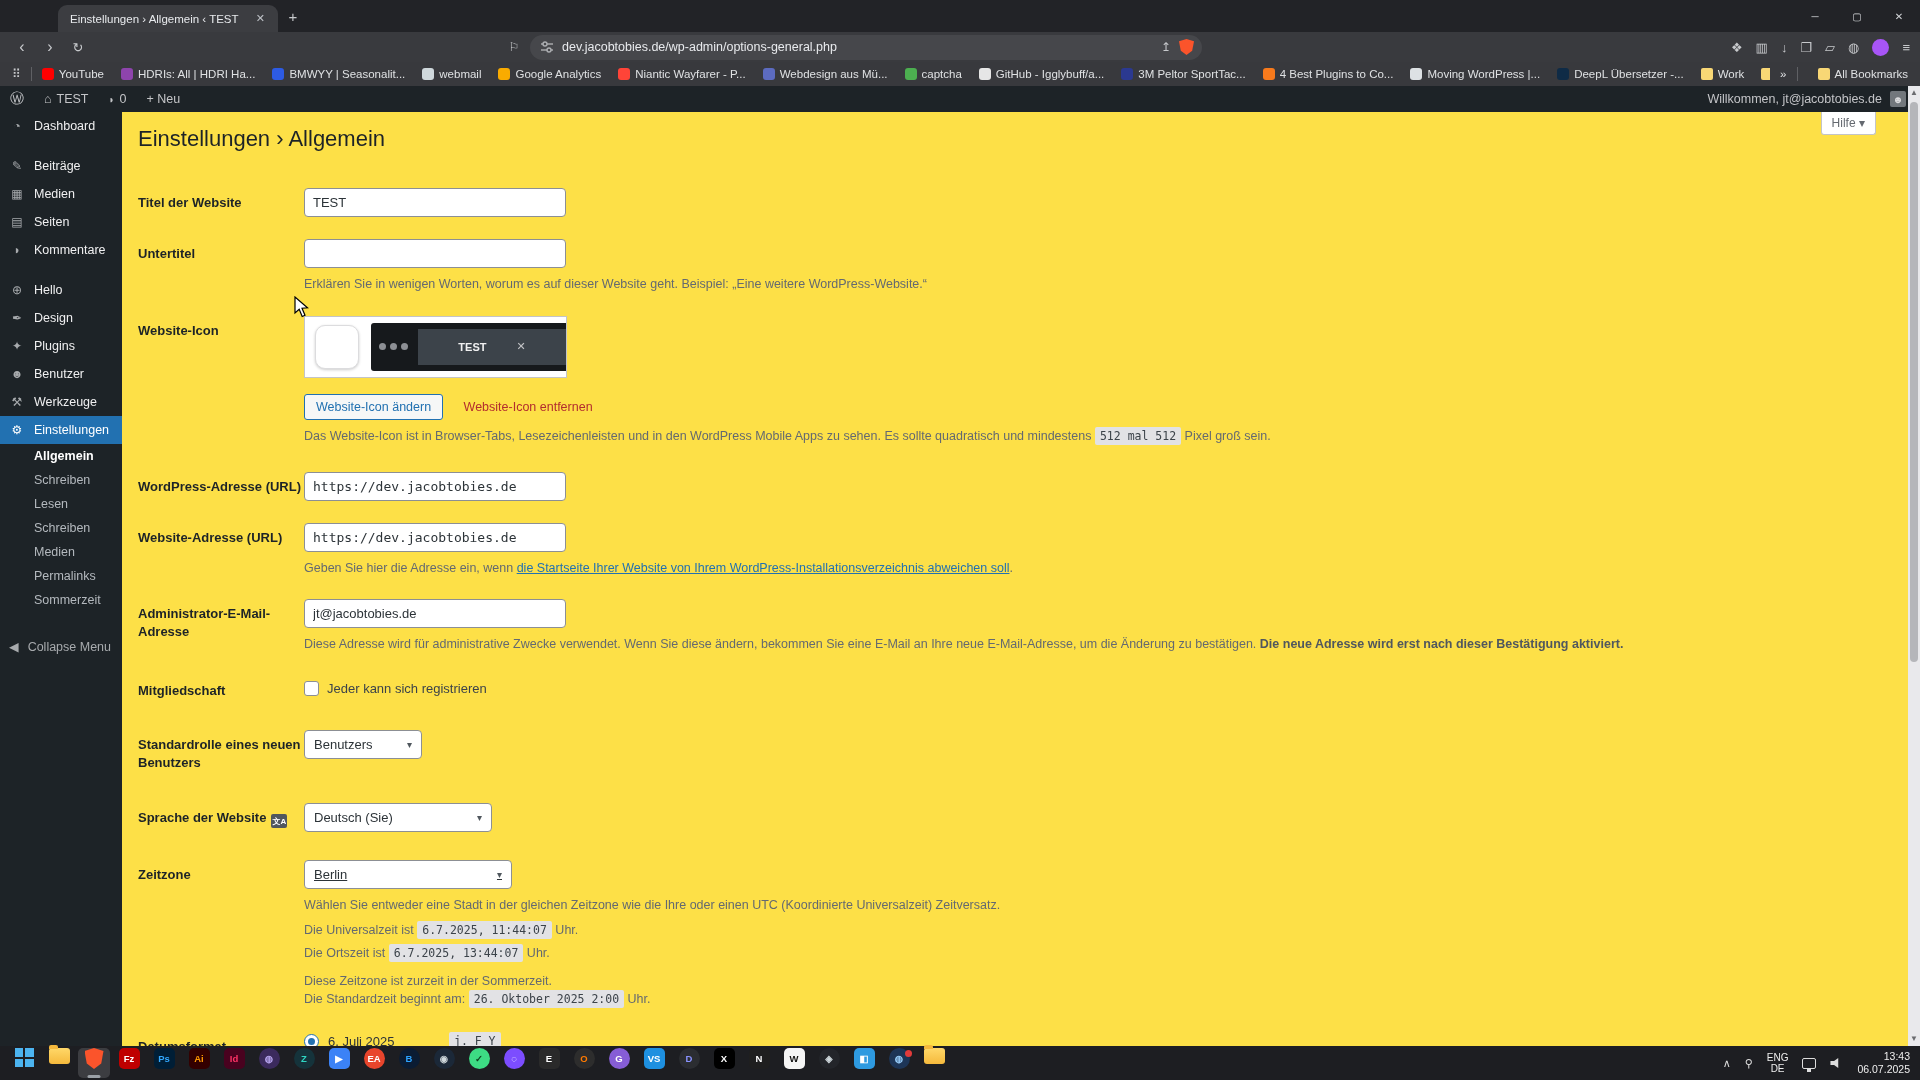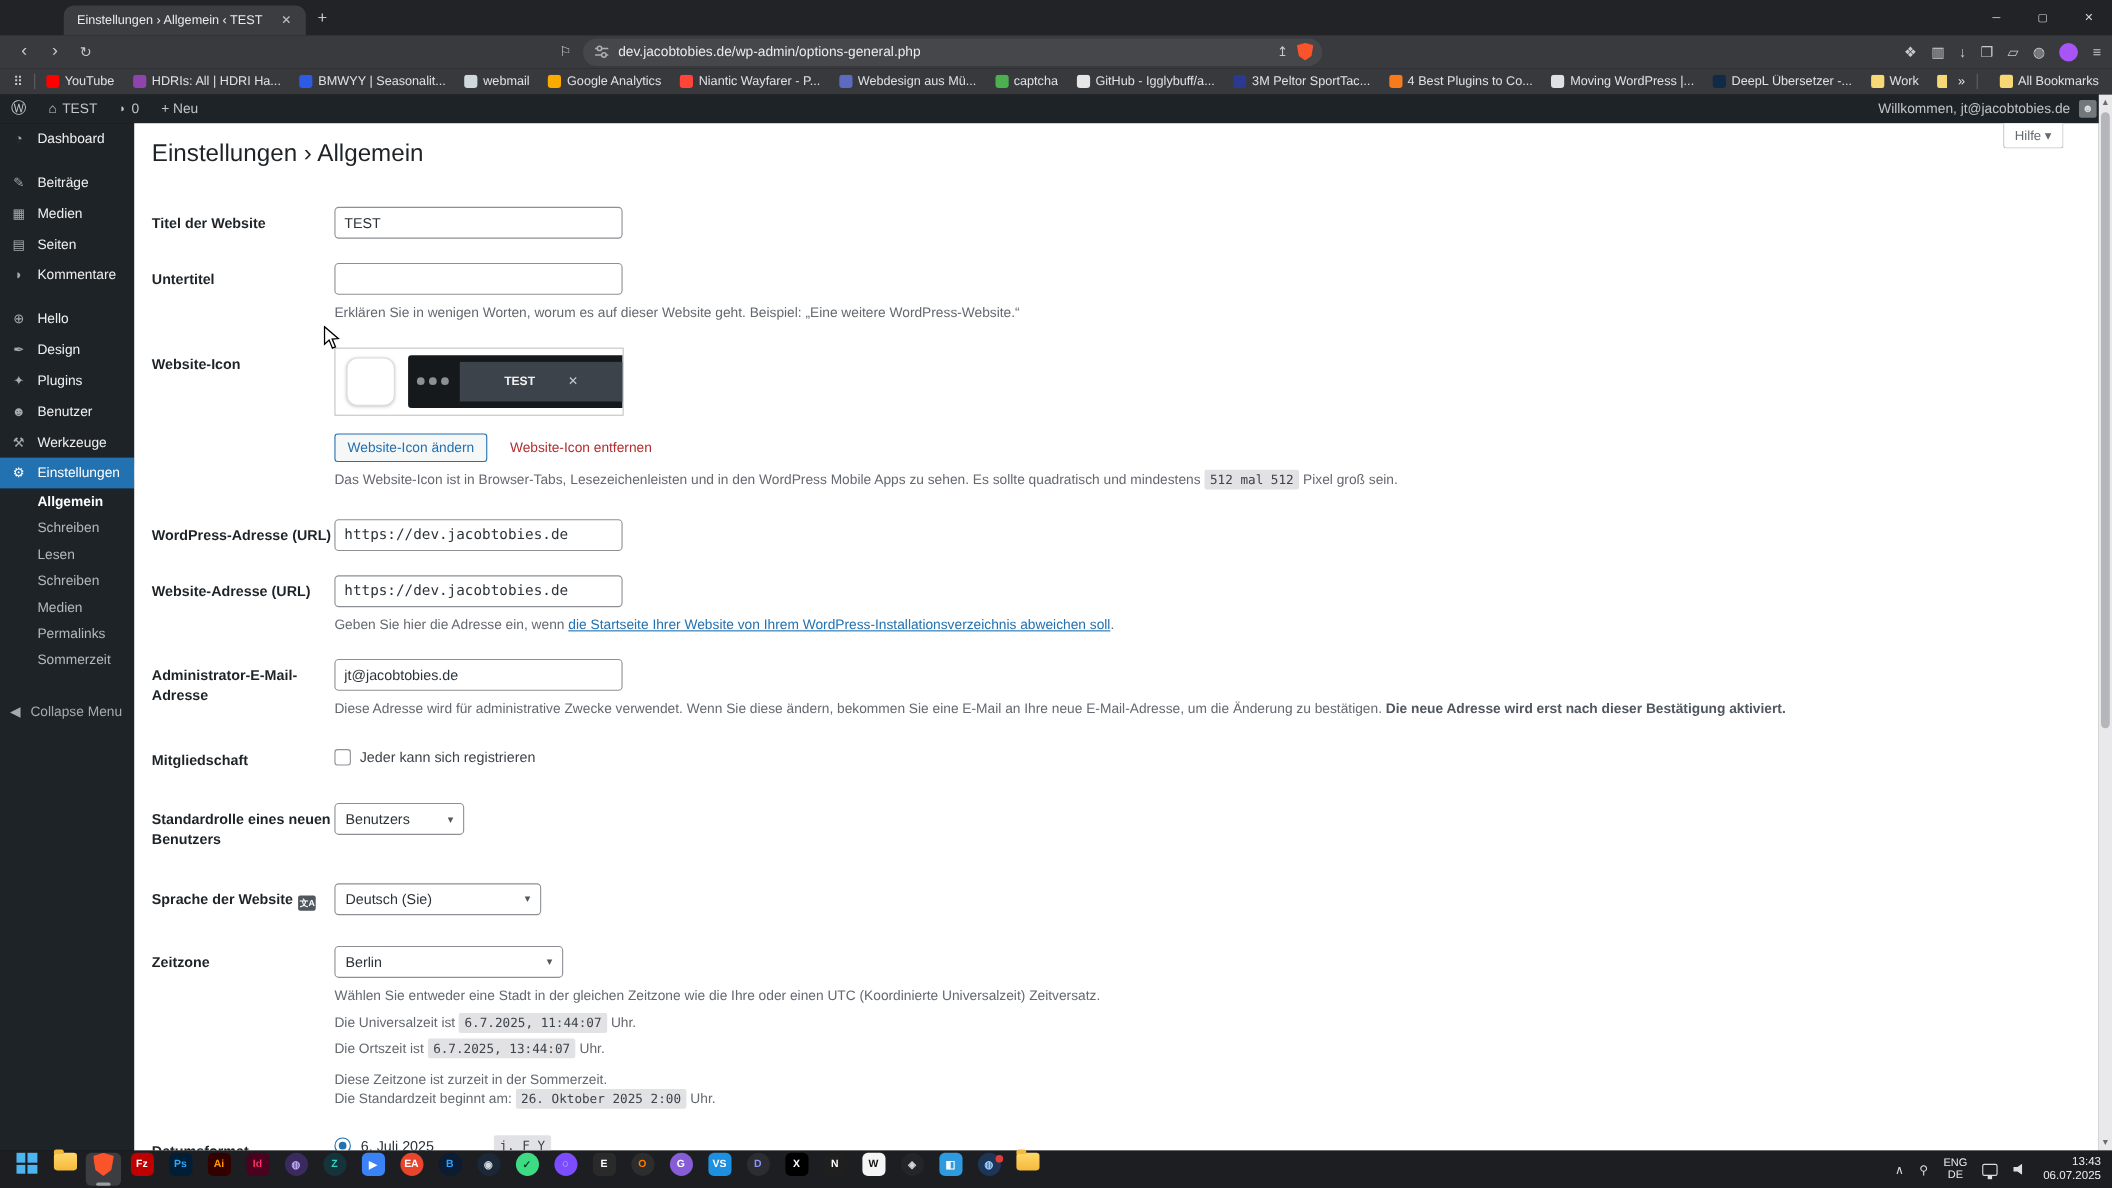--- a/index.html
+++ b/index.html
@@ -46,21 +46,21 @@
   #adminbar { position:absolute; left:0; top:86px; width:1920px; height:26px; background:#1d2327;
     color:#c3c4c7; font-size:12.5px; display:flex; align-items:center; }
   #adminbar .ab-item { display:flex; align-items:center; gap:5px; padding:0 10px; height:100%; }
   #adminbar .ab-right { margin-left:auto; display:flex; align-items:center; gap:8px; padding-right:14px; }
   .ab-avatar { width:16px; height:16px; background:#72777c; border-radius:2px; display:flex;
     align-items:center; justify-content:center; color:#dcdcde; font-size:10px; }
 
   
   #sidebar { position:absolute; left:0; top:112px; width:122px; height:934px; background:#1d2327;
     color:#f0f0f1; font-size:12.5px; }
-  #content { position:absolute; left:122px; top:112px; width:1786px; height:934px; background:#ffffff;
+  #content { position:absolute; left:122px; top:112px; width:1786px; height:934px; background:#fde047;
     overflow:hidden; color:#3c434a; }
   #pg-scrollbar { position:absolute; right:0; top:86px; width:12px; height:960px; background:#e9e9ec; }
   #pg-scrollbar .arr { position:absolute; left:0; width:12px; height:14px; color:#6b6c70; font-size:8px;
     text-align:center; line-height:14px; }
   #pg-scrollbar .thumb { position:absolute; left:2px; top:16px; width:8px; height:560px;
     background:#b5b6ba; border-radius:4px; }
 
   
   .menu-item { position:relative; display:flex; align-items:center; gap:9px; padding:7px 8px 7px 9px; color:#f0f0f1; }
   .menu-item .mi-icon { width:16px; text-align:center; color:#a7aaad; font-size:12px; }
@@ -456,21 +456,21 @@
         <span class="wpselect" style="min-width:188px;">
           <span>Deutsch (Sie)</span>
           <span class="car">▾</span>
         </span>
       </div>
     </div>
 
     <div class="form-row" style="margin-bottom:26px;">
       <div class="lbl">Zeitzone</div>
       <div class="field">
-        <span class="wpselect" style="min-width:208px;">
+        <span class="wpselect" style="min-width:208px;text-decoration:underline;">
           <span>Berlin</span>
           <span class="car">▾</span>
         </span>
         <div class="hint">Wählen Sie entweder eine Stadt in der gleichen Zeitzone wie die Ihre oder einen UTC (Koordinierte Universalzeit) Zeitversatz.</div>
         <div class="tline">
           <span>Die Universalzeit ist</span>
           <span class="chip">6.7.2025, 11:44:07</span>
           <span>Uhr.</span>
         </div>
         <div class="tline">

